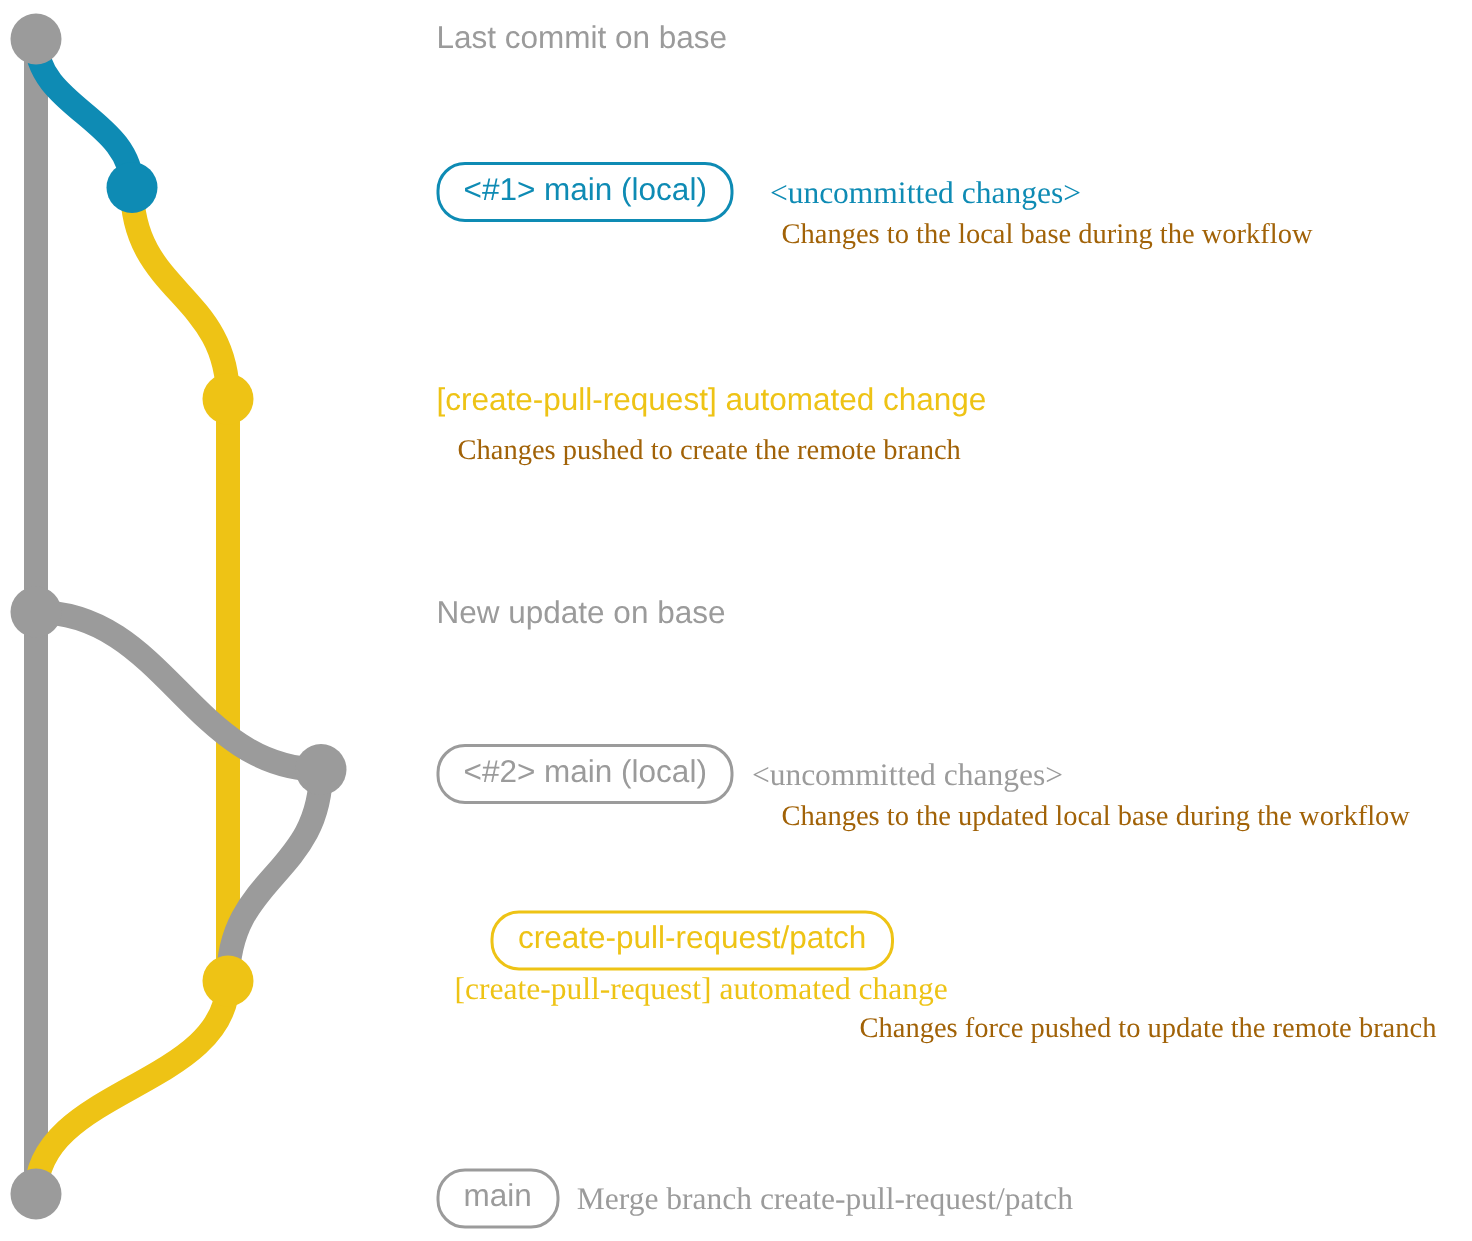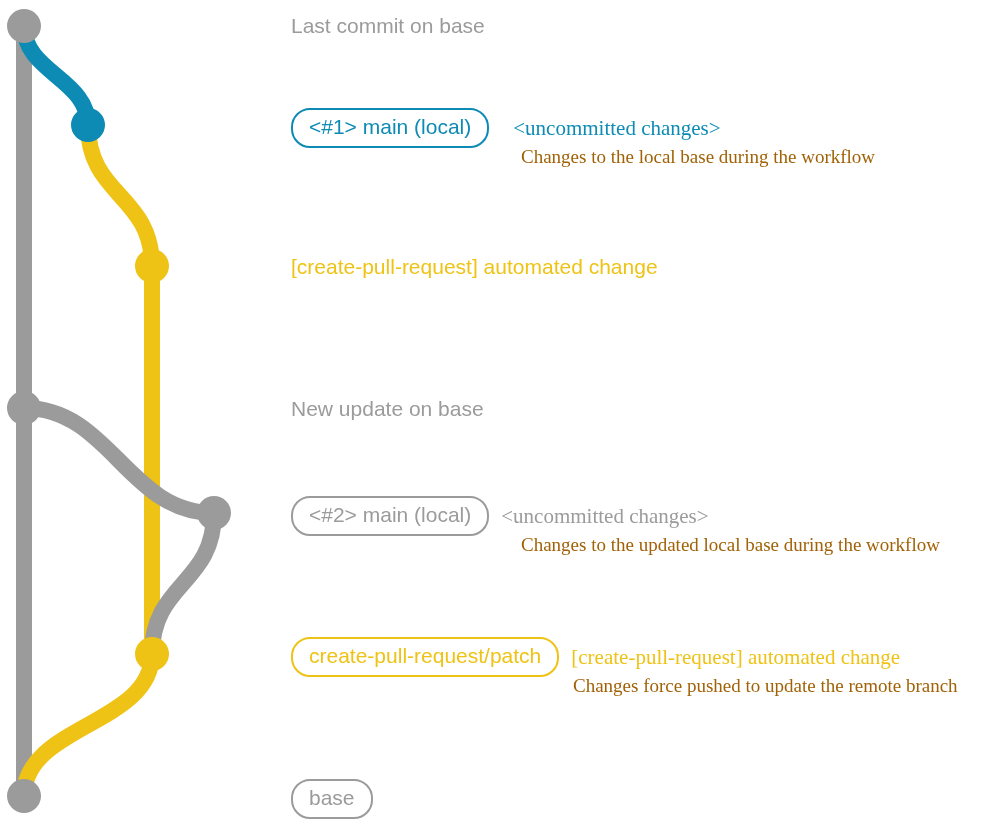--- a/index.html
+++ b/index.html
@@ -114,32 +114,34 @@
 
   <div class="heading" style="left:256px; top:14px;">Last commit on base</div>
 
   <div class="row" style="left:256px; top:108px;gap:12px;">
     <span class="badge blue">&lt;#1&gt; main (local)</span>
     <span class="subject blue">&lt;uncommitted changes&gt;</span>
   </div>
   <div class="desc" style="left:486px; top:146px;">Changes to the local base during the workflow</div>
 
   <div class="subject-solo yellow" style="left:256px; top:255px;">[create-pull-request] automated change</div>
+  <div class="desc" style="left:270px; top:290px;">Changes pushed to create the remote branch</div>
 
   <div class="heading" style="left:256px; top:397px;">New update on base</div>
 
   <div class="row" style="left:256px; top:496px;text-align:center;">
     <span class="badge gray">&lt;#2&gt; main (local)</span>
     <span class="subject gray">&lt;uncommitted changes&gt;</span>
   </div>
   <div class="desc" style="left:486px; top:534px;">Changes to the updated local base during the workflow</div>
 
-  <div class="row" style="left:256px; top:637px;">
+  <div class="row" style="left:256px; top:607px;flex-direction:column;">
     <span class="badge yellow">create-pull-request/patch</span>
     <span class="subject yellow">[create-pull-request] automated change</span>
   </div>
   <div class="desc" style="left:538px; top:675px;">Changes force pushed to update the remote branch</div>
 
   <div class="row" style="left:256px; top:779px;">
-    <span class="badge gray">base</span>
+    <span class="badge gray">main</span>
+    <span class="subject gray">Merge branch create-pull-request/patch</span>
   </div>
 
 </div>
 
 </body></html>

